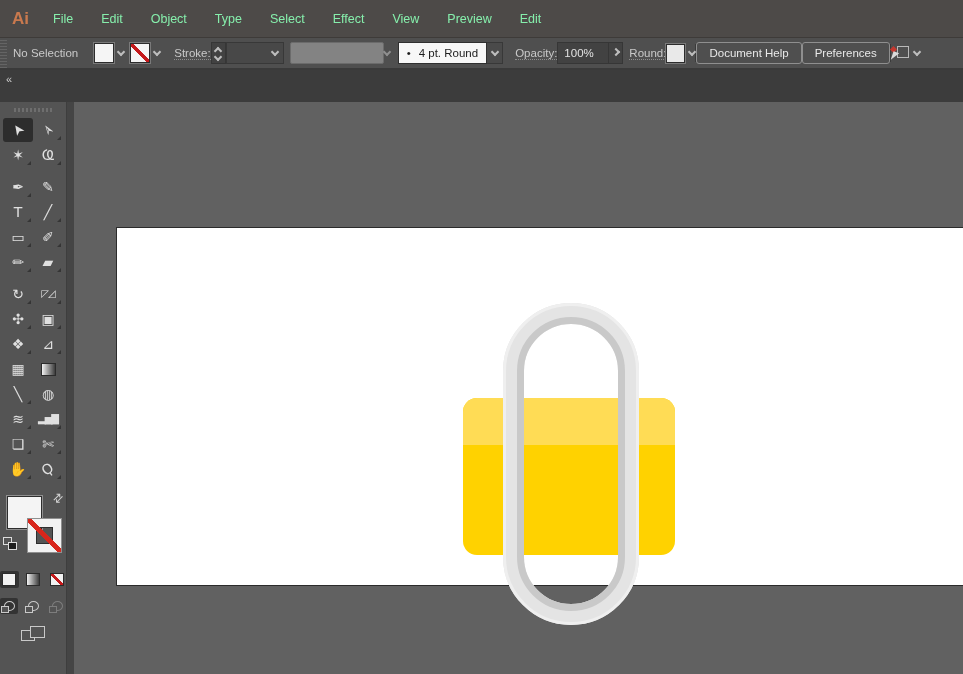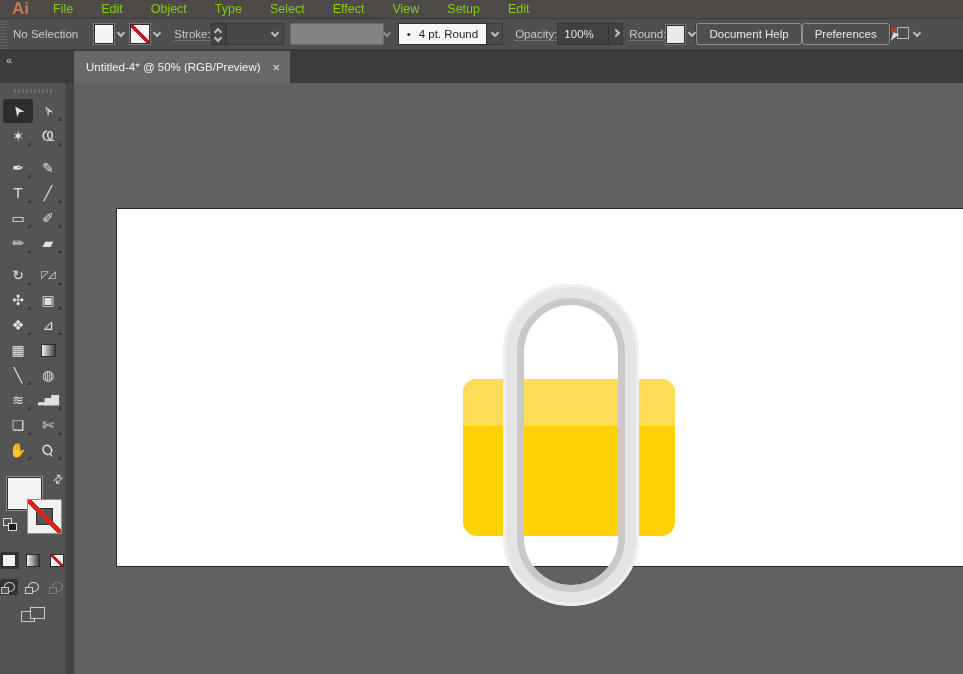--- a/index.html
+++ b/index.html
@@ -1,23 +1,23 @@
 <!DOCTYPE html>
 <html><head>
 <meta charset="utf-8">
 <style>
   * { margin:0; padding:0; box-sizing:border-box; }
   html,body { width:963px; height:674px; overflow:hidden; }
   body { font-family:"Liberation Sans", sans-serif; background:#616161; color:#D8D8D8; }
   .app { position:relative; width:963px; height:674px; display:flex; flex-direction:column; }
 
   
-  .menubar { height:19px; background:#4D4A48; display:flex; align-items:center; padding:4px 8px; flex:0 0 auto; border-bottom:1px solid #3E3B39; }
+  .menubar { height:38px; background:#4D4A48; display:flex; align-items:center; padding:4px 8px; flex:0 0 auto; border-bottom:1px solid #3E3B39; }
   .logo { font-weight:bold; font-size:17px; color:#C9794E; margin:0 10px 0 4px; }
-  .menu-item { font-size:12.5px; color:#84cc16; padding:0 14px; cursor:default; }
+  .menu-item { font-size:12.5px; color:#86efac; padding:0 14px; cursor:default; }
   .appbar-right { display:flex; align-items:center; gap:12px; margin-left:14px; }
   .vdiv { width:1px; height:18px; background:#5E5B59; }
   .sq-btn { width:21px; height:21px; background:#6F6F6F; border:1px solid #8B8B8B; border-radius:2px;
             font-size:11px; color:#F0F0F0; display:flex; align-items:center; justify-content:center; }
   .chev { width:6px; height:6px; border-right:2px solid #BDBDBD; border-bottom:2px solid #BDBDBD;
           display:inline-block; transform:rotate(45deg); margin-top:-3px; }
   .ws-icon { display:inline-flex; gap:2px; }
   .power-icon { width:14px; height:14px; border:2px solid #8F8D8B; border-radius:50%; position:relative; opacity:.85; }
   .power-icon::after { content:""; position:absolute; left:4px; top:-4px; width:2px; height:7px; background:#8F8D8B; }
 
@@ -106,21 +106,21 @@
 
   <div class="menubar">
     <span class="logo">Ai</span>
     <span class="menu-item">File</span>
     <span class="menu-item">Edit</span>
     <span class="menu-item">Object</span>
     <span class="menu-item">Type</span>
     <span class="menu-item">Select</span>
     <span class="menu-item">Effect</span>
     <span class="menu-item">View</span>
-    <span class="menu-item">Setup</span>
+    <span class="menu-item">Preview</span>
     <span class="menu-item">Edit</span>
   </div>
 
   <div class="controlbar">
     <div class="grip"></div>
     <span class="plain-label">No Selection</span>
     <div style="display:flex;align-items:center;gap:4px;margin-left:16px;">
       <div class="swatch"></div>
       <span class="chev"></span>
     </div>
@@ -172,24 +172,20 @@
           <span class="cursor"></span>
       </span>
       <span class="chev"></span>
     </div>
   </div>
 
   <div class="tabstrip">
     <div class="tab-left-pad">
       <span>«</span>
     </div>
-    <div class="doc-tab">
-      <span>Untitled-4* @ 50% (RGB/Preview)</span>
-      <span class="tab-close">×</span>
-    </div>
   </div>
 
   <div class="main">
     <div class="toolcol">
       <div class="toolpanel">
         <div class="panel-grip"></div>
         <div class="tool-grid">
             <div class="tool selected" title="Selection Tool">
               <span class="g g-selection">➤</span>
             </div>

